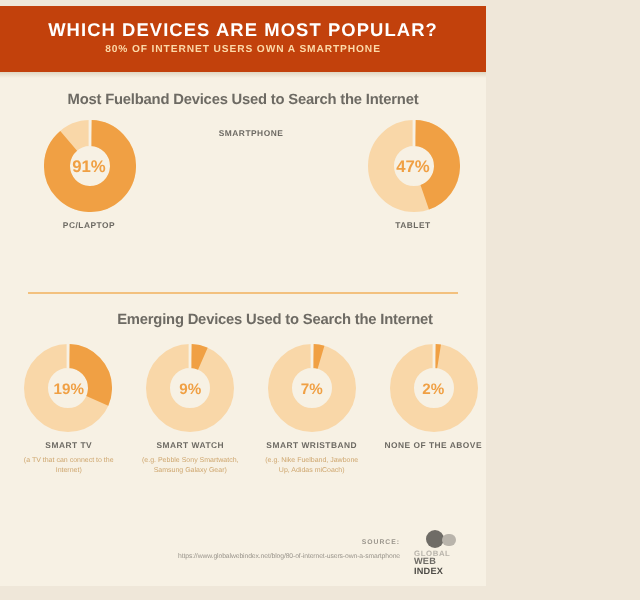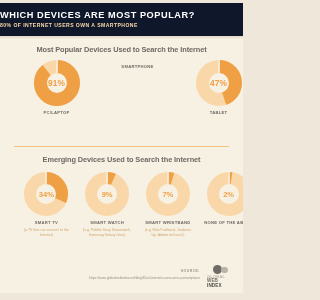--- a/index.html
+++ b/index.html
@@ -10,51 +10,51 @@
   }
   #page{
     position:relative;width:243px;height:300px;
     background:#f7f1e4;
     box-sizing:border-box;
   }
 
   
   .header{
     position:absolute;left:0;top:3px;width:243px;height:33px;
-    background:#0f172a;
-    display:flex;flex-direction:column;align-items:flex-start;justify-content:center;
+    background:#c2410c;
+    display:flex;flex-direction:column;align-items:center;justify-content:center;
   }
   .header-title{
     color:#ffffff;font-weight:bold;font-size:9.2px;letter-spacing:.55px;
     text-align:center;line-height:1;
   }
   .header-sub{
     color:#fcd9a8;font-weight:bold;font-size:5.1px;letter-spacing:.45px;
     text-align:center;line-height:1;margin-top:3.5px;
   }
   .header-shadow{
     position:absolute;left:0;top:36px;width:243px;height:3px;
     background:linear-gradient(#e0d6c2,#f7f1e4);
   }
 
   
   .sec-title{
     position:absolute;width:243px;text-align:center;
     color:#6d6a63;font-weight:bold;font-size:7.4px;letter-spacing:-0.1px;
   }
   #sec1-title{top:45px;}
-  #sec2-title{top:155px;}
+  #sec2-title{top:155px;margin-left:16px;}
 
   .divider{
     position:absolute;left:14px;top:146px;width:215px;height:1.3px;
     background:#f3c17e;
   }
 
   
-  .row{position:absolute;left:16px;width:243px;display:flex;}
+  .row{position:absolute;left:4px;width:243px;display:flex;}
   #row1{top:60px;height:78px;}
   #row2{top:172px;height:92px;}
 
   .cell{
     flex:1 1 0;display:flex;flex-direction:column;align-items:center;
   }
   .donut-wrap{position:relative;}
   .donut{display:block;}
   .donut-label{
     position:absolute;left:0;top:0;width:100%;height:100%;
@@ -118,21 +118,21 @@
 <div id="page">
 
   <div class="top-edge"></div>
 
   <div class="header">
     <div class="header-title">WHICH DEVICES ARE MOST POPULAR?</div>
     <div class="header-sub">80% OF INTERNET USERS OWN A SMARTPHONE</div>
   </div>
   <div class="header-shadow"></div>
 
-  <div class="sec-title" id="sec1-title">Most Popular Devices Used to Search the Internet</div>
+  <div class="sec-title" id="sec1-title">Most Fuelband Devices Used to Search the Internet</div>
 
   <div class="row" id="row1">
       <div class="cell">
         <div class="donut-wrap">
           <svg width="46" height="46" viewBox="0 0 46 46" class="donut">
             <circle cx="23" cy="23" r="16.5" fill="none" stroke="#f9d7a8" stroke-width="13"></circle>
             <circle cx="23" cy="23" r="16.5" fill="none" stroke="#f0a044" stroke-width="13" stroke-dasharray="91.3420273873015 103.67255756846318" transform="rotate(-88 23 23)"></circle>
             <line x1="23" y1="0" x2="23" y2="13" stroke="#f7f1e4" stroke-width="1.4"></line>
           </svg>
           <div class="donut-label">91%</div>
@@ -160,21 +160,21 @@
   <div class="sec-title" id="sec2-title">Emerging Devices Used to Search the Internet</div>
 
   <div class="row" id="row2">
       <div class="cell">
         <div class="donut-wrap">
           <svg width="44" height="44" viewBox="0 0 44 44" class="donut">
             <circle cx="22" cy="22" r="16" fill="none" stroke="#f9d7a8" stroke-width="12"></circle>
             <circle cx="22" cy="22" r="16" fill="none" stroke="#f0a044" stroke-width="12" stroke-dasharray="31.180528071056955 100.53096491487338" transform="rotate(-88 22 22)"></circle>
             <line x1="22" y1="0" x2="22" y2="12" stroke="#f7f1e4" stroke-width="1.4"></line>
           </svg>
-          <div class="donut-label">34%</div>
+          <div class="donut-label">19%</div>
         </div>
         <div class="cap">SMART TV</div>
         <div class="sub">(a TV that can connect to the Internet)</div>
       </div>
       <div class="cell">
         <div class="donut-wrap">
           <svg width="44" height="44" viewBox="0 0 44 44" class="donut">
             <circle cx="22" cy="22" r="16" fill="none" stroke="#f9d7a8" stroke-width="12"></circle>
             <circle cx="22" cy="22" r="16" fill="none" stroke="#f0a044" stroke-width="12" stroke-dasharray="6.0477868423386045 100.53096491487338" transform="rotate(-88 22 22)"></circle>
             <line x1="22" y1="0" x2="22" y2="12" stroke="#f7f1e4" stroke-width="1.4"></line>

